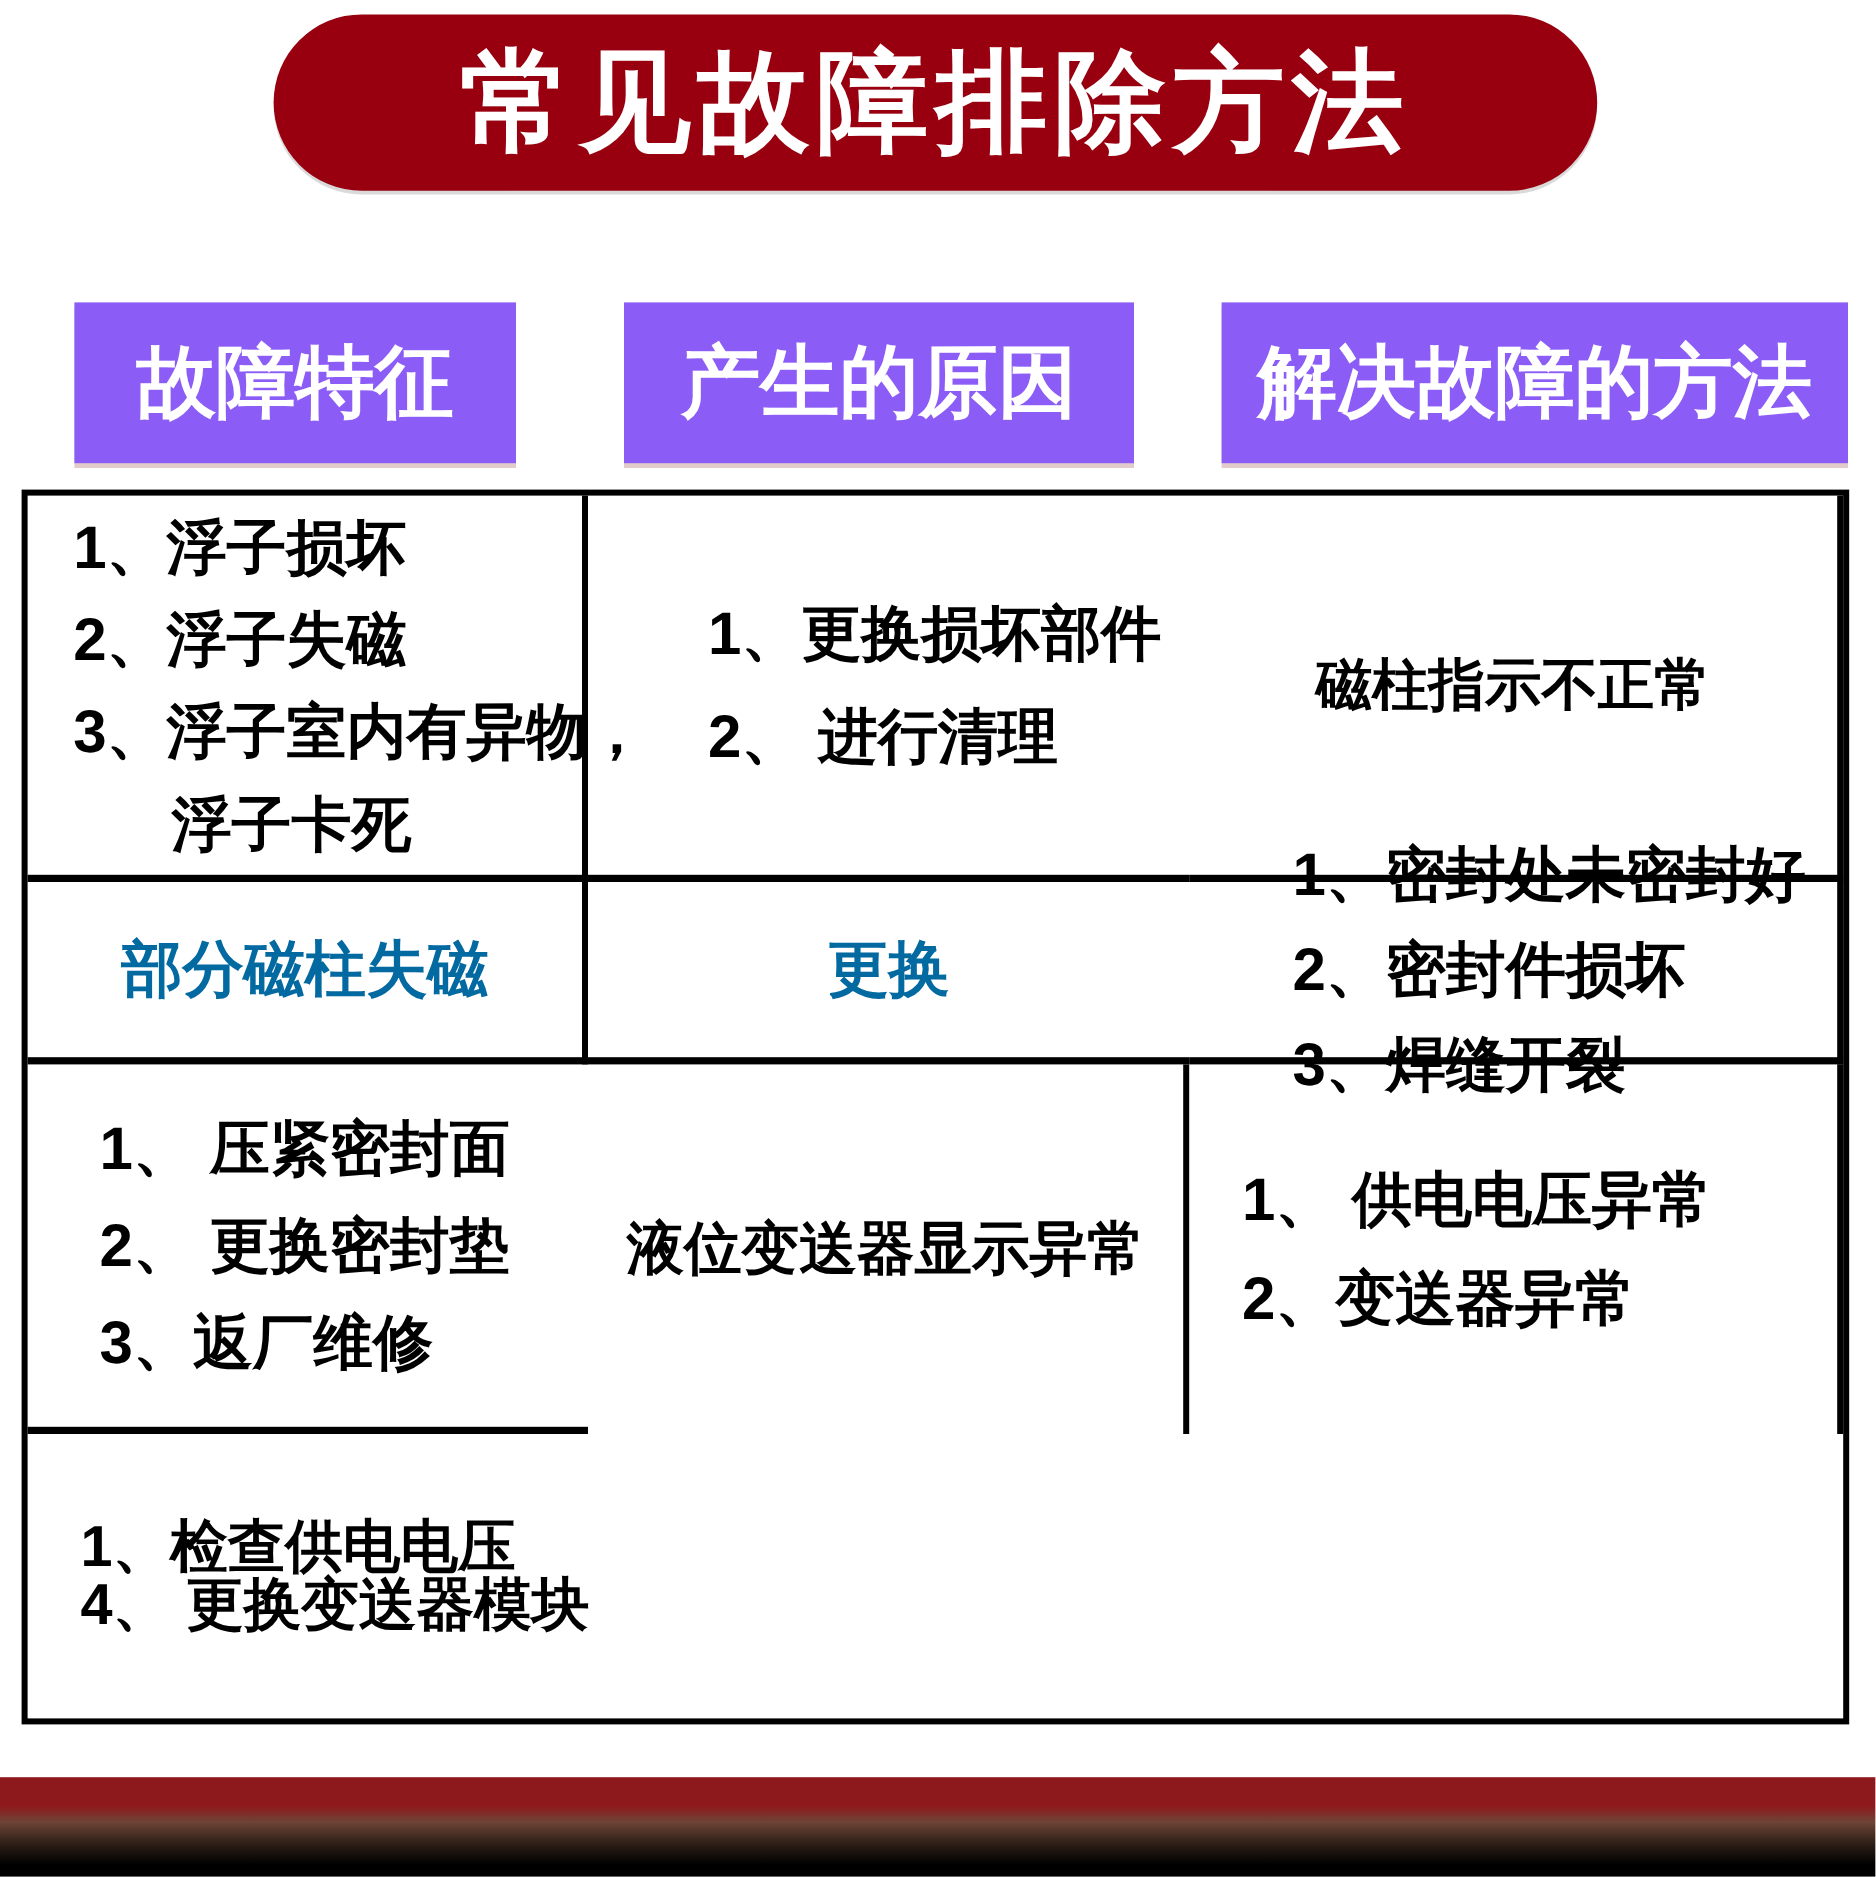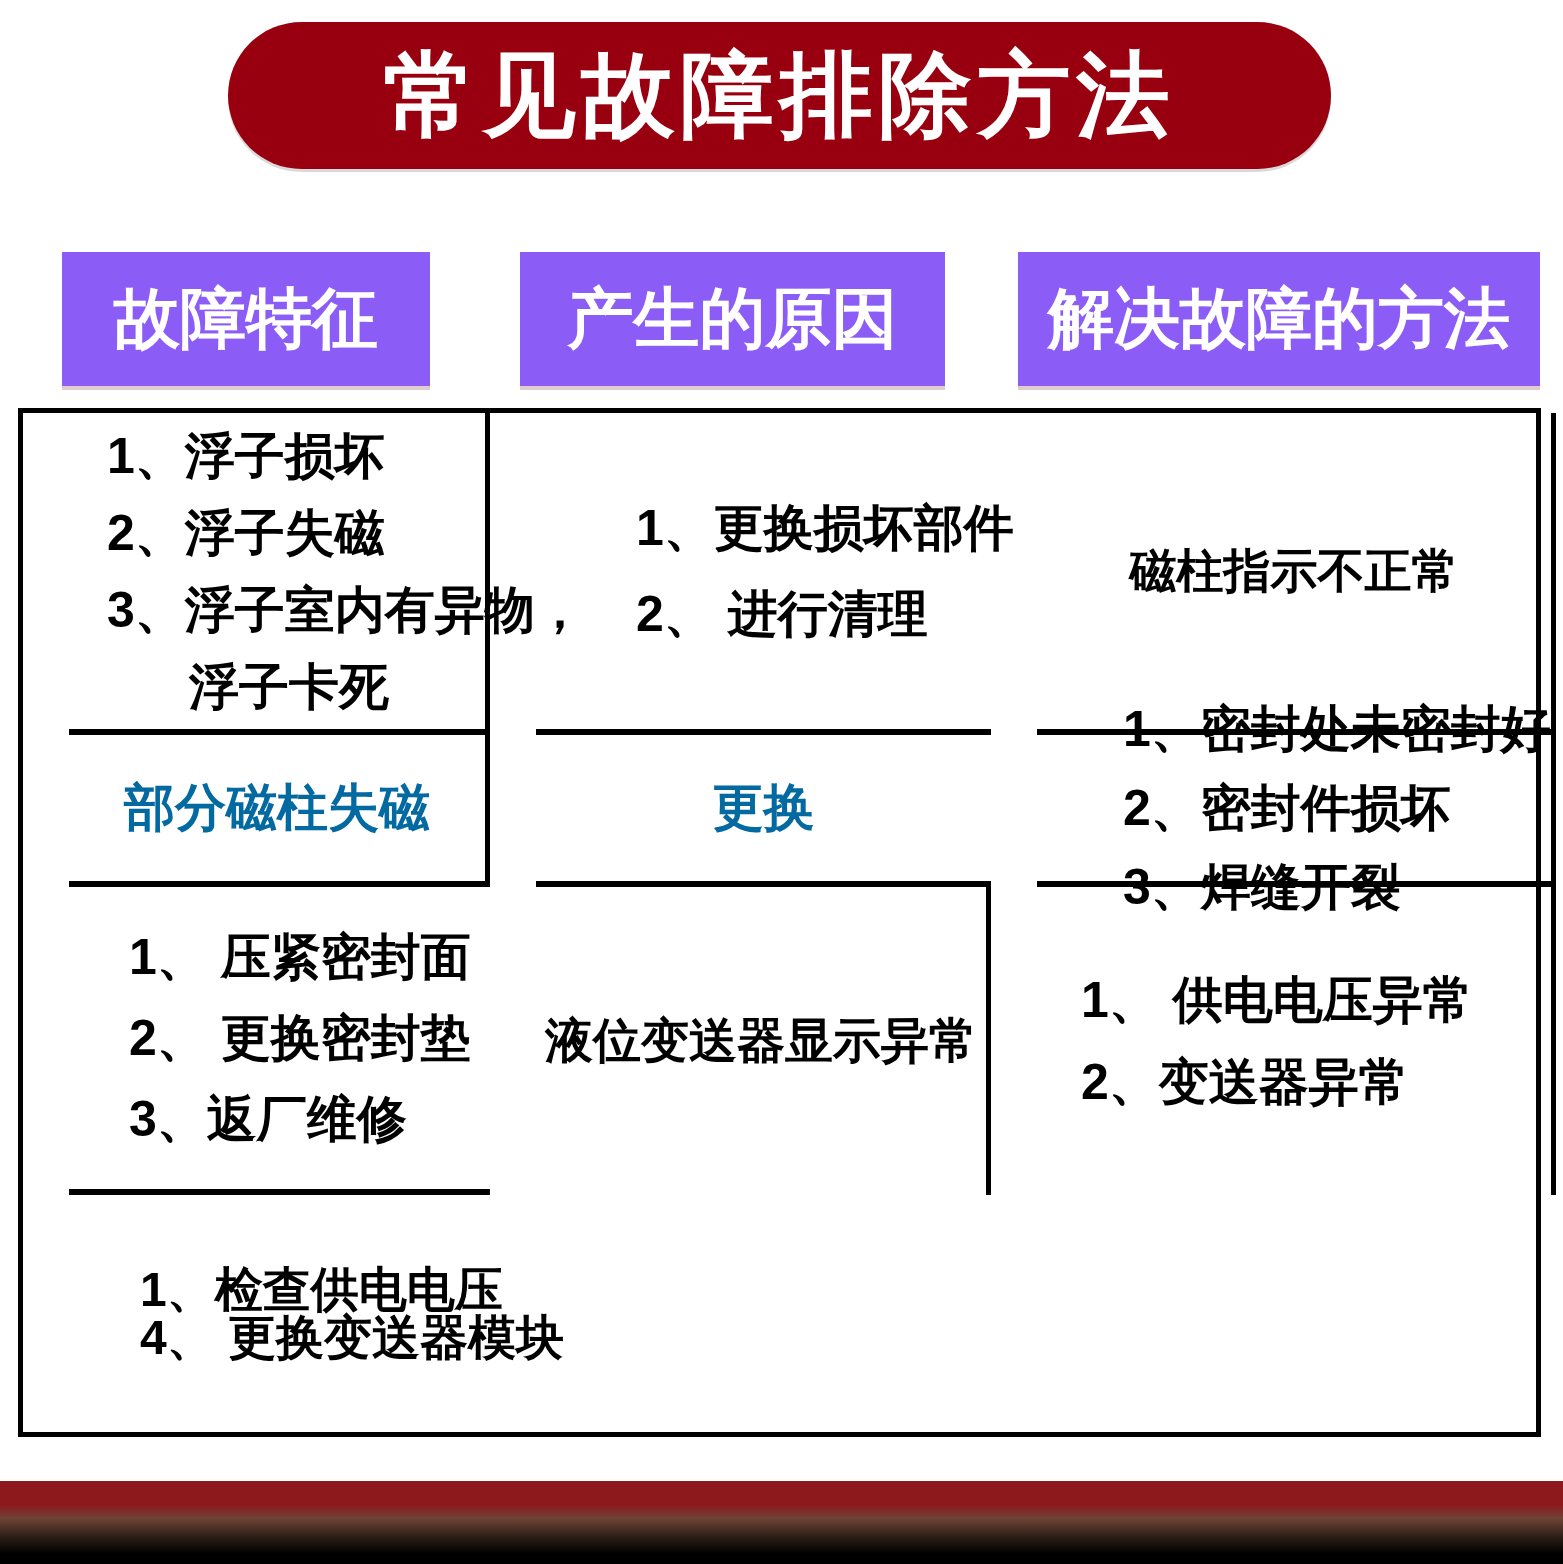--- a/index.html
+++ b/index.html
@@ -7,21 +7,21 @@
     width: 1563px; height: 1564px;
     background: #ffffff;
     font-family: "Liberation Sans", sans-serif;
     overflow: hidden;
   }
   .page { position: relative; width: 1563px; height: 1564px; background: #fff; }
 
   
   .banner {
     position: absolute;
-    left: 228px; top: 22px;
+    left: 228px; top: 12px;
     width: 1103px; height: 147px;
     background: #98000F;
     border-radius: 74px;
     display: flex; align-items: center; justify-content: center;
     box-shadow: 0 3px 0 rgba(150,150,150,0.35);
   }
   .banner-text {
     color: #ffffff;
     font-family: "Liberation Serif", "DejaVu Serif", serif;
     font-size: 93px;
@@ -56,21 +56,20 @@
     border: 5px solid #000000;
     display: grid;
     grid-template-columns: 467px 501px 1fr;
     grid-template-rows: 322px 152px 308px 1fr;
     background: #fff;
   }
   .cell {
     border-right: 5px solid #000;
     border-bottom: 6px solid #000;
     display: flex;
-    margin-left: 46px;
   }
   .cell.last-col { border-right: none; }
   .cell.last-row { border-bottom: none; }
 
   .c-center { align-items: center; justify-content: center; }
   .c-list   { flex-direction: column; justify-content: center; align-items: flex-start; }
 
   .fault-text {
     font-family: "Liberation Serif", "DejaVu Serif", serif;
     font-weight: bold;
@@ -89,21 +88,21 @@
   }
   .center-line { font-size: 51px; font-weight: bold; color: #0369a1; }
 
   
   .r1c2 { padding-left: 38px;  row-gap: 27px; }
   .r1c2 .cont { padding-left: 82px; }
   .r1c3 { padding-left: 100px; row-gap: 36px; }
   .r3c2 { padding-left: 86px;  row-gap: 29px; }
   .r3c3 { padding-left: 60px;  row-gap: 31px; }
   .r4c2 { padding-left: 44px;  row-gap: 32px; }
-  .r4c3 { padding-left: 71px;  }
+  .r4c3 { padding-left: 44px;  }
   .r4c3 .line { font-size: 48px; }
 
   
   .footer {
     position: absolute;
     left: 0; top: 1481px;
     width: 1563px; height: 83px;
     background: linear-gradient(180deg,
       #8E191D 0%, #8E191D 29%,
       #6e4436 45%,

